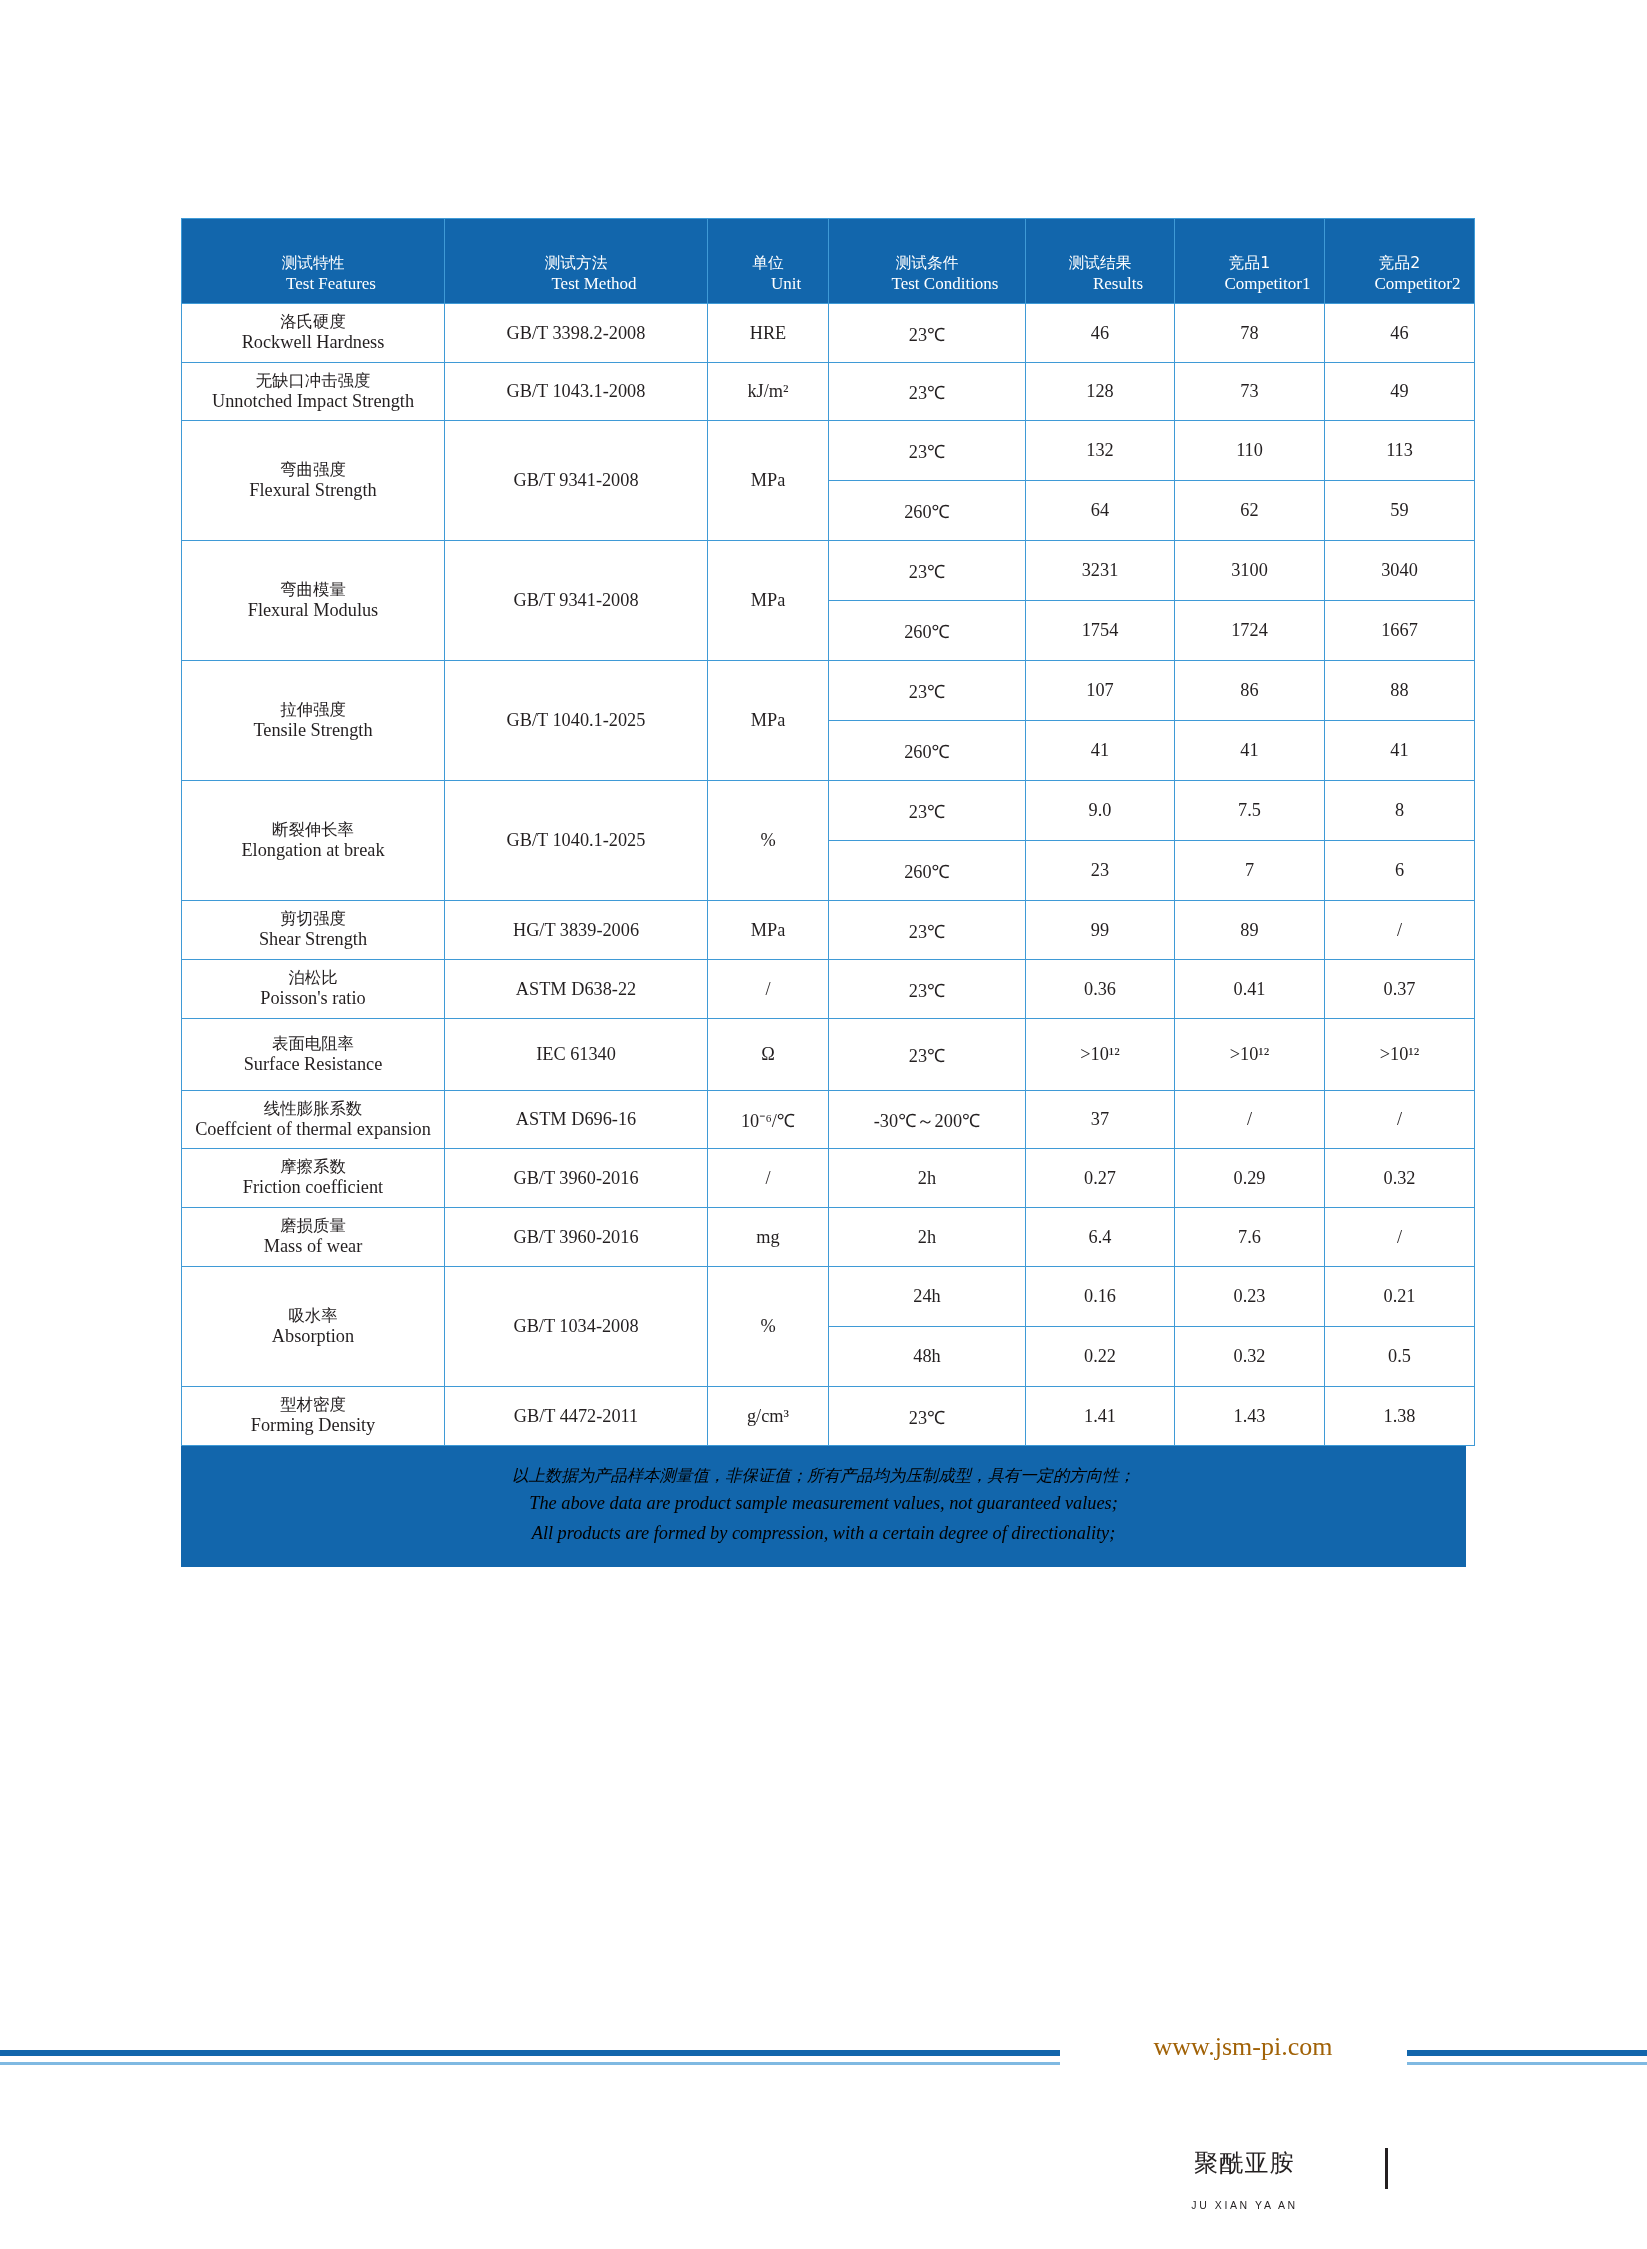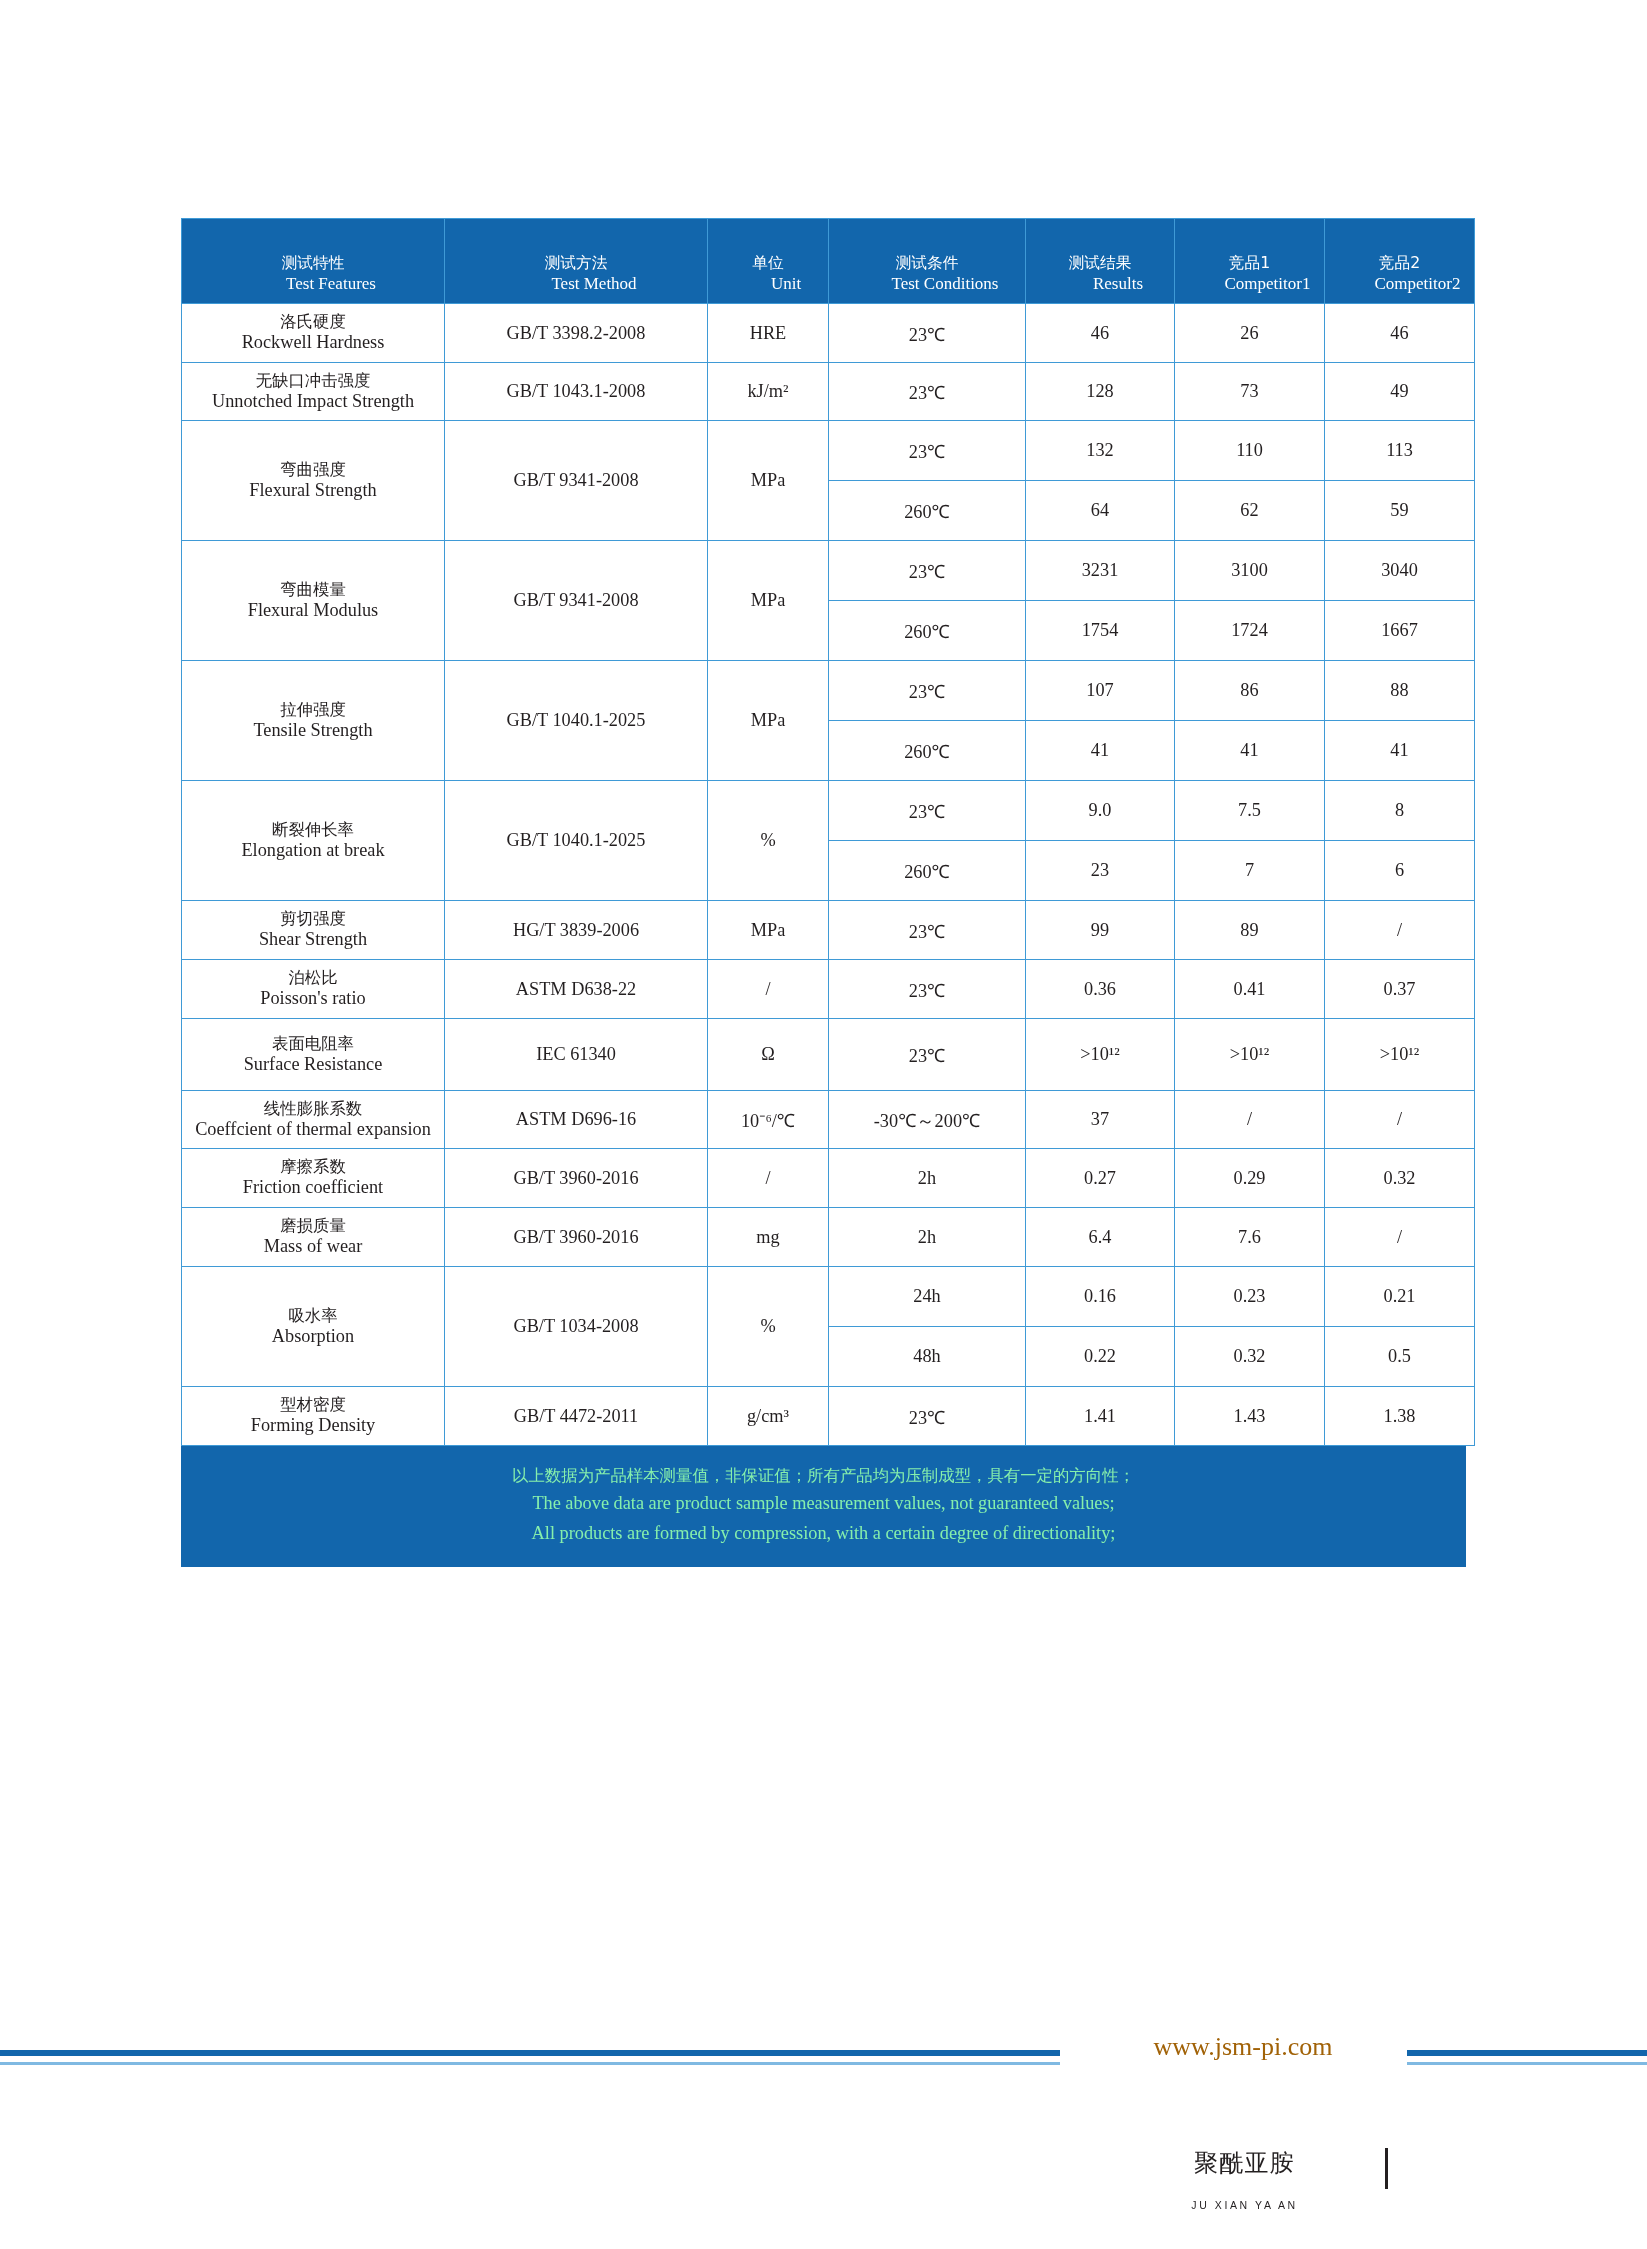--- a/index.html
+++ b/index.html
@@ -62,27 +62,28 @@
     line-height: 1.18;
   }
   td.feature { font-size: 17px; padding: 5.2px 3.9px; }
   td.method { font-size: 18.3px; }
   td.unit   { font-size: 18.3px; }
   td.cond   { font-size: 18.3px; }
   td.val    { font-size: 18.3px; }
 
   .note {
     background: #1266ac;
-    color: #86efac;
+    color: #000000;
     width: 1285px;
     box-sizing: border-box;
     padding: 17px 0 19.6px 0;
     text-align: center;
     font-size: 17.7px;
     line-height: 1.6;
+    font-style: italic;
   }
   .note .l1 { font-family: "DejaVu Sans", sans-serif; font-size: 16.4px; }
   .note .l2, .note .l3 { font-family: "Liberation Serif", serif; font-size: 18.3px; }
 
   
   .footer {
     position: absolute;
     left: 0;
     top: 2032px;
     width: 1647px;
@@ -195,21 +196,21 @@
       <tbody id="tbody">
           <tr style="height: 59px;">
             <td class="feature" rowspan="1">
               <span class="cn">洛氏硬度</span>
               <span class="en">Rockwell Hardness</span>
             </td>
             <td class="method" rowspan="1">GB/T 3398.2-2008</td>
             <td class="unit" rowspan="1">HRE</td>
             <td class="cond">23℃</td>
             <td class="val">46</td>
-            <td class="val">26</td>
+            <td class="val">78</td>
             <td class="val">46</td>
           </tr>
           <tr style="height: 58px;">
             <td class="feature" rowspan="1">
               <span class="cn">无缺口冲击强度</span>
               <span class="en">Unnotched Impact Strength</span>
             </td>
             <td class="method" rowspan="1">GB/T 1043.1-2008</td>
             <td class="unit" rowspan="1">kJ/m²</td>
             <td class="cond">23℃</td>

